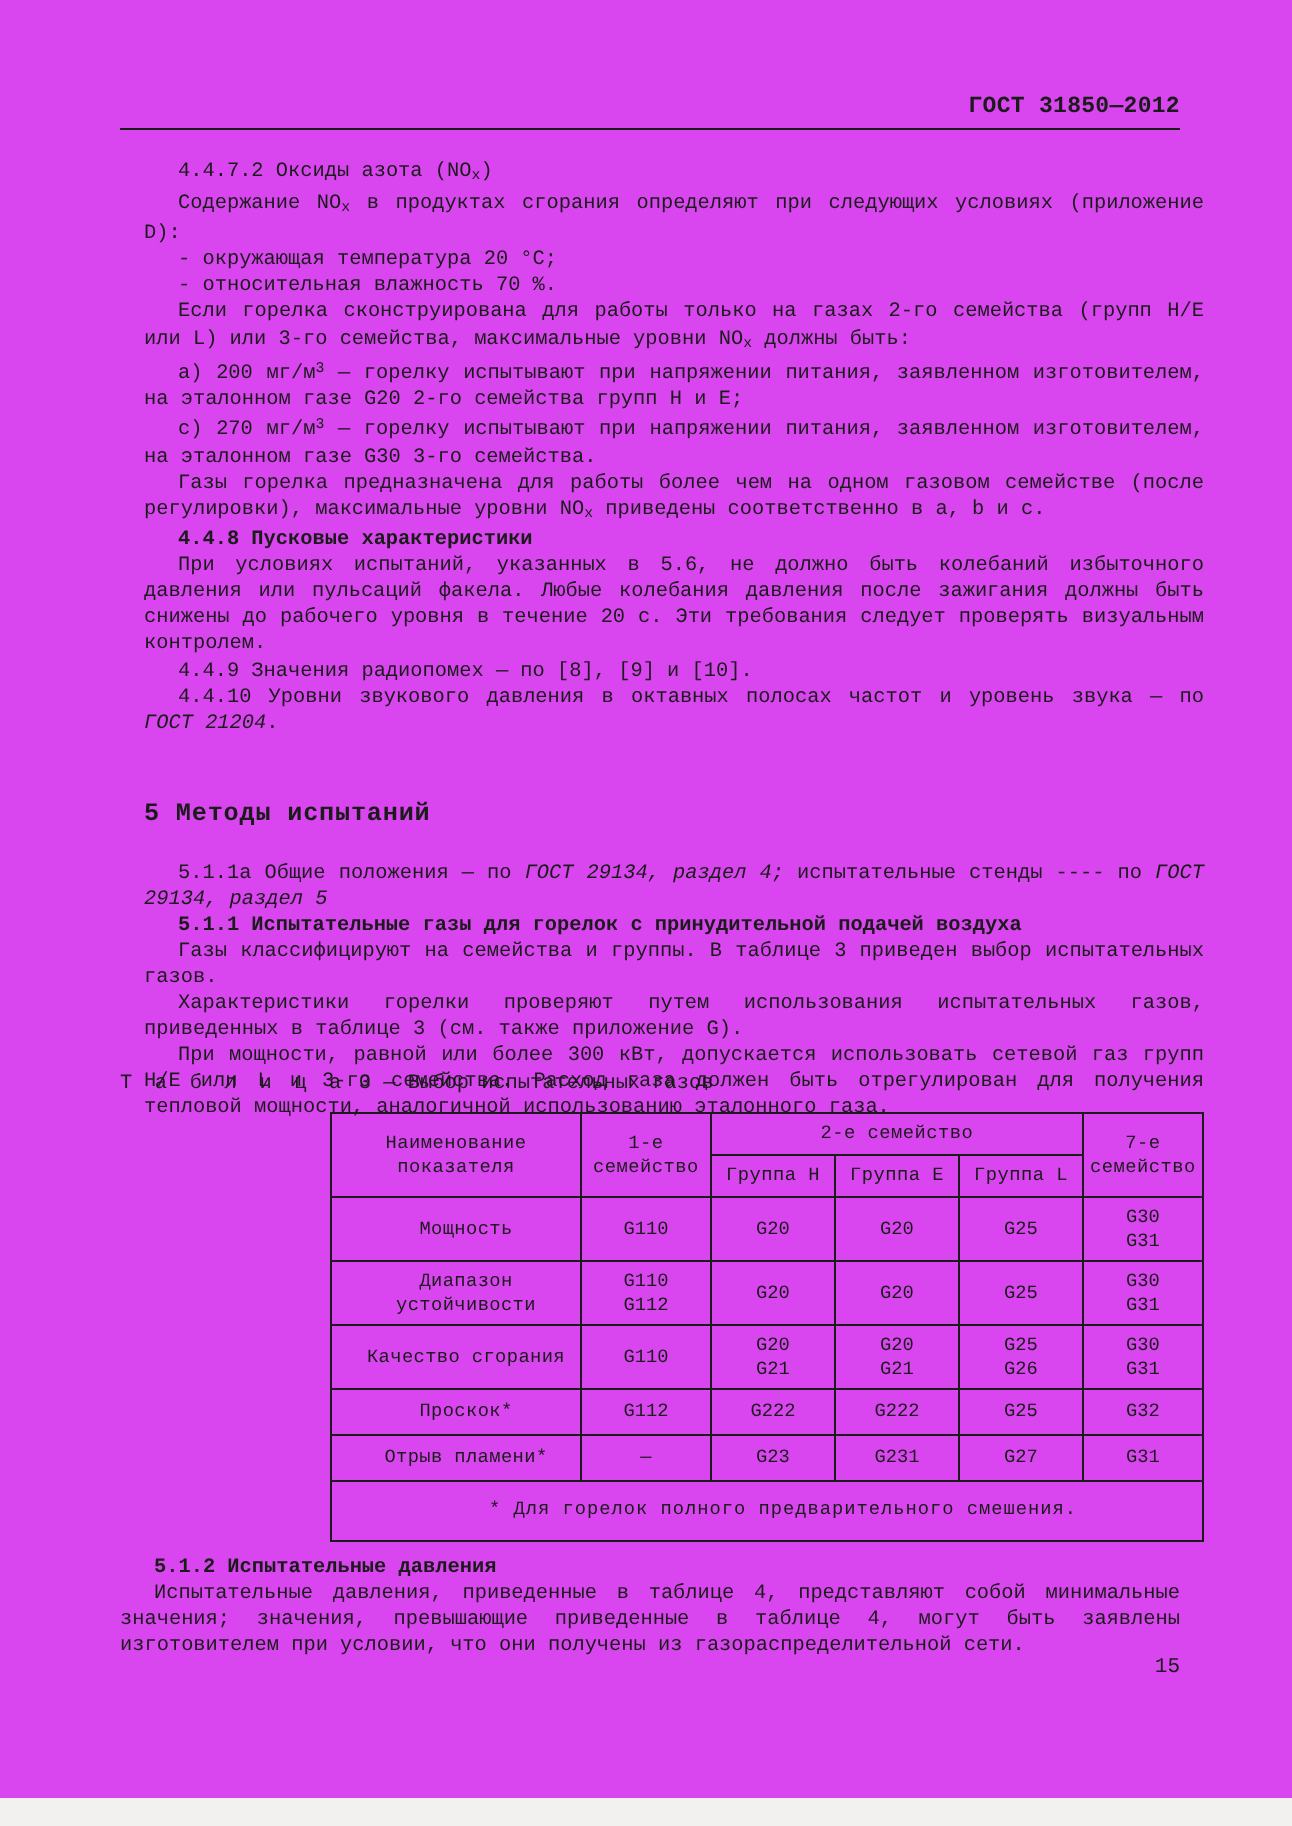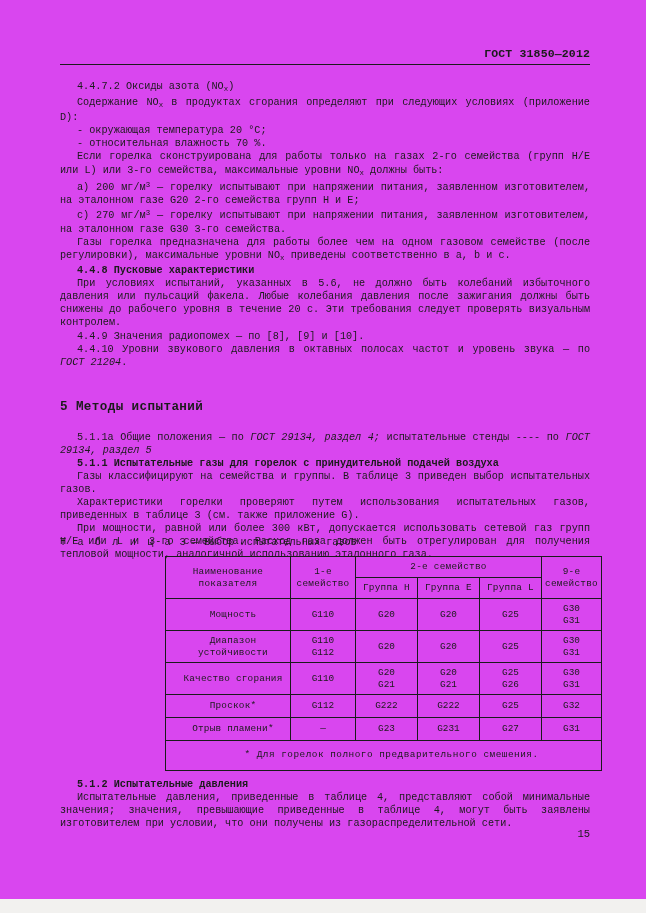--- a/index.html
+++ b/index.html
@@ -38,21 +38,21 @@
     position: absolute;
     top: 64px;
     left: 0;
     width: 530px;
     height: 1px;
     background: #1b1b1b;
   }
   .body-text {
     position: absolute;
     top: 80px;
-    left: 0;
+    left: 12px;
     width: 530px;
     font-size: 10.2px;
     line-height: 13.05px;
     text-align: justify;
   }
   p {
     margin: 0;
     padding: 0;
   }
   .indent {
@@ -210,21 +210,21 @@
         <col style="width:62px">
         <col style="width:62px">
         <col style="width:62px">
         <col style="width:60px">
       </colgroup>
       <thead>
         <tr>
           <th class="hdr-cell hdr-tall" rowspan="2">Наименование показателя</th>
           <th class="hdr-cell hdr-tall" rowspan="2">1-е семейство</th>
           <th class="hdr-cell" colspan="3">2-е семейство</th>
-          <th class="hdr-cell hdr-tall" rowspan="2">9-е семейство</th>
+          <th class="hdr-cell hdr-tall" rowspan="2">7-е семейство</th>
         </tr>
         <tr>
           <th class="hdr-cell">Группа  H</th>
           <th class="hdr-cell">Группа  E</th>
           <th class="hdr-cell">Группа  L</th>
         </tr>
       </thead>
       <tbody>
         <tr class="datarow thick-top">
           <td class="rowlabel thick-top">Мощность</td>

